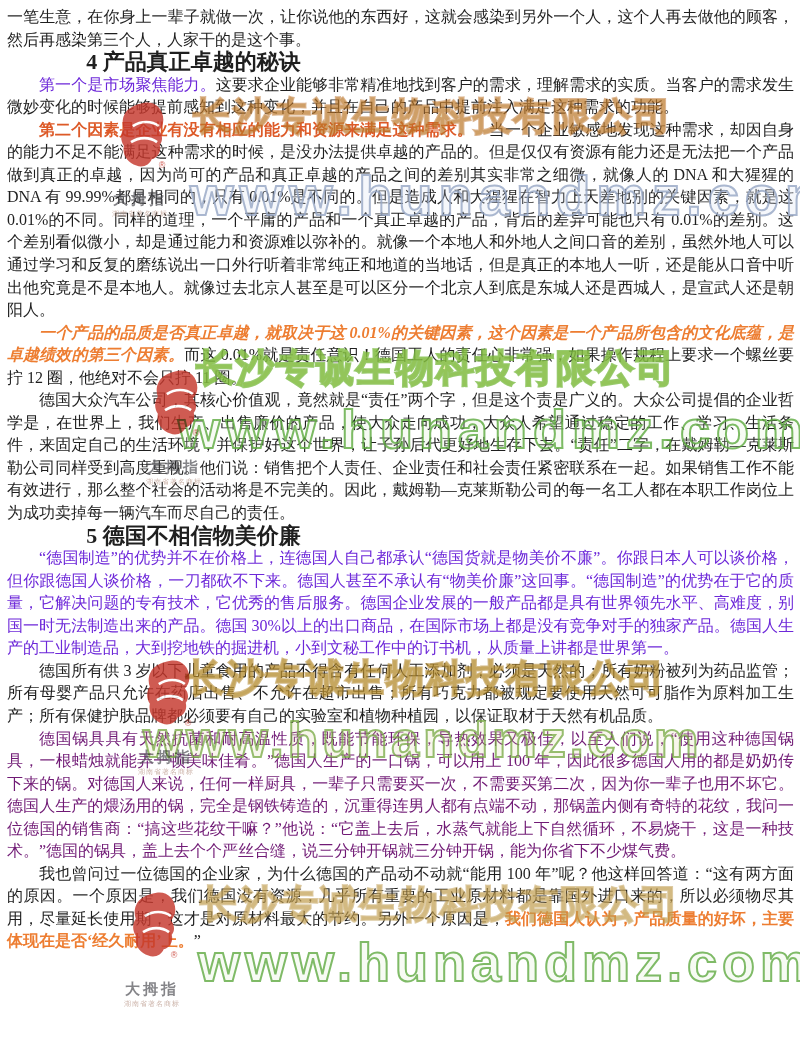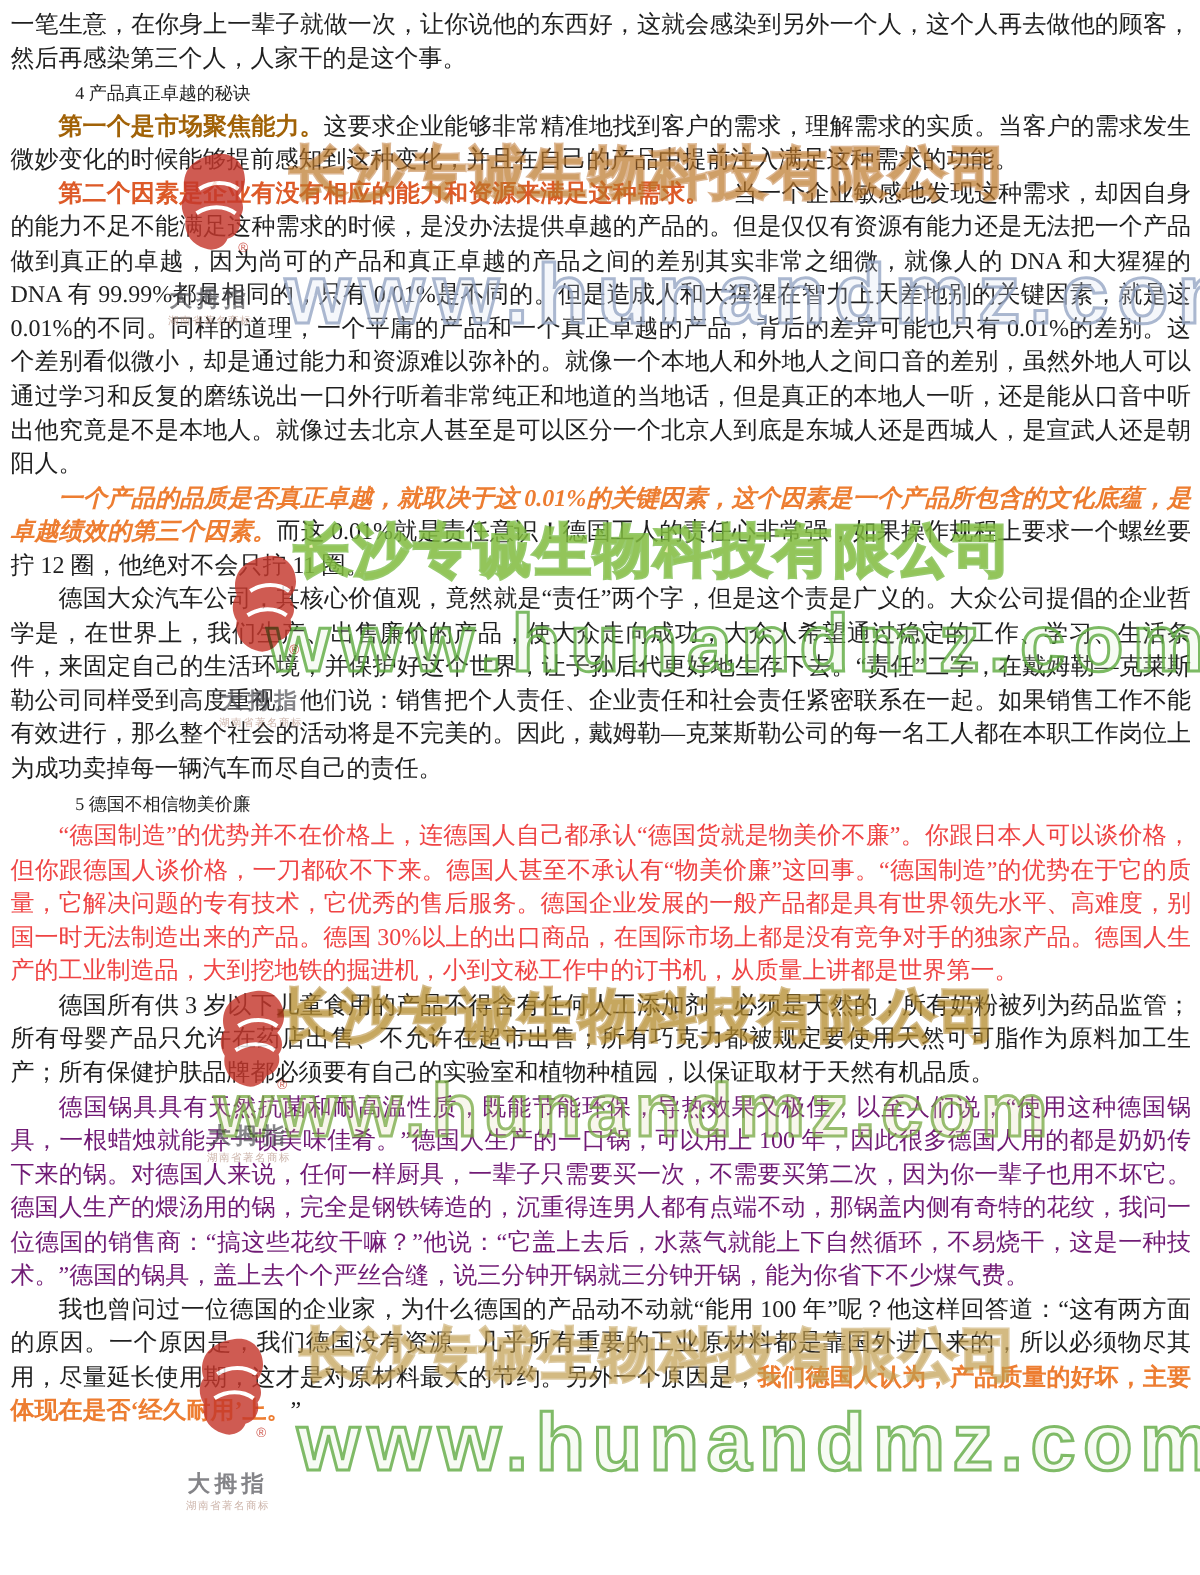--- a/index.html
+++ b/index.html
@@ -4,44 +4,44 @@
 <style>
   html,body{margin:0;padding:0;}
   body{width:800px;height:1050px;background:#ffffff;}
   .page{position:relative;width:800px;height:1050px;background:#ffffff;overflow:hidden;
         font-family:"Liberation Serif","DejaVu Serif",serif;}
   .content{position:absolute;left:7px;right:6px;top:6px;color:#1f1f1f;
            font-size:16px;line-height:22.55px;text-align:justify;}
   .content p{margin:0;padding:0;}
   .content p.indent{text-indent:2em;}
   .content p.noindent{text-indent:0;}
-  .content p.heading{font-weight:normal;text-indent:3.6em;font-size:12px;}
+  .content p.heading{font-weight:bold;text-indent:3.6em;font-size:22px;}
   .wm-layer{position:absolute;inset:0;pointer-events:none;z-index:5;}
   .wm{position:absolute;font-family:"Liberation Sans","DejaVu Sans",sans-serif;
       font-weight:bold;white-space:nowrap;mix-blend-mode:multiply;line-height:1;}
   .logo{position:absolute;width:80px;text-align:center;mix-blend-mode:multiply;opacity:.82;}
   .logo svg{display:block;margin:0 auto;}
   .logo-name{font-family:"Liberation Sans","DejaVu Sans",sans-serif;font-weight:bold;
              font-size:15px;letter-spacing:3px;color:#4f4f55;opacity:.85;margin-top:20px;}
   .logo-sub{font-family:"Liberation Sans","DejaVu Sans",sans-serif;font-size:7px;
             letter-spacing:1px;color:#b08a7a;opacity:.8;}
 </style>
 </head>
 <body>
 
 <div class="page">
   <div class="content">
       <p class="noindent"><span style="color: rgb(31, 31, 31);">一笔生意，在你身上一辈子就做一次，让你说他的东西好，这就会感染到另外一个人，这个人再去做他的顾客，然后再感染第三个人，人家干的是这个事。</span></p>
       <p class="heading"><span style="color: rgb(31, 31, 31);">4 产品真正卓越的秘诀</span></p>
-      <p class="indent"><span style="color: #a16207; font-weight: bold;">第一个是市场聚焦能力。</span><span style="color: rgb(31, 31, 31); margin-top: 36px;">这要求企业能够非常精准地找到客户的需求，理解需求的实质。当客户的需求发生微妙变化的时候能够提前感知到这种变化，并且在自己的产品中提前注入满足这种需求的功能。</span></p>
+      <p class="indent"><span style="color: #6d28d9; font-weight: normal;">第一个是市场聚焦能力。</span><span style="color: rgb(31, 31, 31); margin-top: 36px;">这要求企业能够非常精准地找到客户的需求，理解需求的实质。当客户的需求发生微妙变化的时候能够提前感知到这种变化，并且在自己的产品中提前注入满足这种需求的功能。</span></p>
       <p class="indent"><span style="color: rgb(221, 90, 40); font-weight: bold;">第二个因素是企业有没有相应的能力和资源来满足这种需求。</span><span style="color: rgb(31, 31, 31);">　当一个企业敏感地发现这种需求，却因自身的能力不足不能满足这种需求的时候，是没办法提供卓越的产品的。但是仅仅有资源有能力还是无法把一个产品做到真正的卓越，因为尚可的产品和真正卓越的产品之间的差别其实非常之细微，就像人的 DNA 和大猩猩的 DNA 有 99.99%都是相同的，只有 0.01%是不同的。但是造成人和大猩猩在智力上天差地别的关键因素，就是这 0.01%的不同。同样的道理，一个平庸的产品和一个真正卓越的产品，背后的差异可能也只有 0.01%的差别。这个差别看似微小，却是通过能力和资源难以弥补的。就像一个本地人和外地人之间口音的差别，虽然外地人可以通过学习和反复的磨练说出一口外行听着非常纯正和地道的当地话，但是真正的本地人一听，还是能从口音中听出他究竟是不是本地人。就像过去北京人甚至是可以区分一个北京人到底是东城人还是西城人，是宣武人还是朝阳人。</span></p>
       <p class="indent"><span style="color: rgb(237, 125, 49); font-weight: bold; font-style: italic;">一个产品的品质是否真正卓越，就取决于这 0.01%的关键因素，这个因素是一个产品所包含的文化底蕴，是卓越绩效的第三个因素。</span><span style="color: rgb(31, 31, 31);">而这 0.01%就是责任意识！德国工人的责任心非常强，如果操作规程上要求一个螺丝要拧 12 圈，他绝对不会只拧 11 圈。</span></p>
       <p class="indent"><span style="color: rgb(31, 31, 31);">德国大众汽车公司，其核心价值观，竟然就是“责任”两个字，但是这个责是广义的。大众公司提倡的企业哲学是，在世界上，我们生产、出售廉价的产品，使大众走向成功，大众人希望通过稳定的工作、学习、生活条件，来固定自己的生活环境，并保护好这个世界，让子孙后代更好地生存下去。“责任”二字，在戴姆勒—克莱斯勒公司同样受到高度重视。他们说：销售把个人责任、企业责任和社会责任紧密联系在一起。如果销售工作不能有效进行，那么整个社会的活动将是不完美的。因此，戴姆勒—克莱斯勒公司的每一名工人都在本职工作岗位上为成功卖掉每一辆汽车而尽自己的责任。</span></p>
       <p class="heading"><span style="color: rgb(31, 31, 31); margin-top: 32px;">5 德国不相信物美价廉</span></p>
-      <p class="indent"><span style="color: #ef4444; font-family: Liberation Serif, serif;">“德国制造”的优势并不在价格上，连德国人自己都承认“德国货就是物美价不廉”。你跟日本人可以谈价格，但你跟德国人谈价格，一刀都砍不下来。德国人甚至不承认有“物美价廉”这回事。“德国制造”的优势在于它的质量，它解决问题的专有技术，它优秀的售后服务。德国企业发展的一般产品都是具有世界领先水平、高难度，别国一时无法制造出来的产品。德国 30%以上的出口商品，在国际市场上都是没有竞争对手的独家产品。德国人生产的工业制造品，大到挖地铁的掘进机，小到文秘工作中的订书机，从质量上讲都是世界第一。</span></p>
+      <p class="indent"><span style="color: #6d28d9; font-family: Liberation Serif, serif;">“德国制造”的优势并不在价格上，连德国人自己都承认“德国货就是物美价不廉”。你跟日本人可以谈价格，但你跟德国人谈价格，一刀都砍不下来。德国人甚至不承认有“物美价廉”这回事。“德国制造”的优势在于它的质量，它解决问题的专有技术，它优秀的售后服务。德国企业发展的一般产品都是具有世界领先水平、高难度，别国一时无法制造出来的产品。德国 30%以上的出口商品，在国际市场上都是没有竞争对手的独家产品。德国人生产的工业制造品，大到挖地铁的掘进机，小到文秘工作中的订书机，从质量上讲都是世界第一。</span></p>
       <p class="indent"><span style="color: rgb(31, 31, 31);">德国所有供 3 岁以下儿童食用的产品不得含有任何人工添加剂，必须是天然的；所有奶粉被列为药品监管；所有母婴产品只允许在药店出售、不允许在超市出售；所有巧克力都被规定要使用天然可可脂作为原料加工生产；所有保健护肤品牌都必须要有自己的实验室和植物种植园，以保证取材于天然有机品质。</span></p>
       <p class="indent"><span style="color: #701a75;">德国锅具具有天然抗菌和耐高温性质，既能节能环保，导热效果又极佳，以至人们说，“使用这种德国锅具，一根蜡烛就能弄一顿美味佳肴。”德国人生产的一口锅，可以用上 100 年，因此很多德国人用的都是奶奶传下来的锅。对德国人来说，任何一样厨具，一辈子只需要买一次，不需要买第二次，因为你一辈子也用不坏它。德国人生产的煨汤用的锅，完全是钢铁铸造的，沉重得连男人都有点端不动，那锅盖内侧有奇特的花纹，我问一位德国的销售商：“搞这些花纹干嘛？”他说：“它盖上去后，水蒸气就能上下自然循环，不易烧干，这是一种技术。”德国的锅具，盖上去个个严丝合缝，说三分钟开锅就三分钟开锅，能为你省下不少煤气费。</span></p>
       <p class="indent"><span style="color: rgb(31, 31, 31);">我也曾问过一位德国的企业家，为什么德国的产品动不动就“能用 100 年”呢？他这样回答道：“这有两方面的原因。一个原因是，我们德国没有资源，几乎所有重要的工业原材料都是靠国外进口来的，所以必须物尽其用，尽量延长使用期，这才是对原材料最大的节约。另外一个原因是，</span><span style="color: rgb(237, 125, 49); font-weight: bold;">我们德国人认为，产品质量的好坏，主要体现在是否‘经久耐用’上。</span><span style="color: rgb(31, 31, 31);">”</span></p>
     </div>
   <div class="wm-layer">
       <div class="wm company" style="left: 193px; top: 97px; font-size: 38px; letter-spacing: 2px; color: rgba(193, 146, 50, 0.42); -webkit-text-stroke: 2px rgba(186, 110, 38, 0.5);">长沙专诚生物科技有限公司</div>
       <div class="wm website" style="left: 190px; top: 168px; font-size: 56px; letter-spacing: 6px; color: rgba(210, 220, 235, 0.22); -webkit-text-stroke: 2px rgba(150, 166, 196, 0.8);">www.hunandmz.com</div>
       <div class="wm company" style="left: 196px; top: 349px; font-size: 38px; letter-spacing: 2px; color: rgba(208, 214, 70, 0.42); -webkit-text-stroke: 2px rgba(118, 184, 62, 0.75);">长沙专诚生物科技有限公司</div>
       <div class="wm website" style="left: 178px; top: 402px; font-size: 54px; letter-spacing: 6px; color: rgba(200, 230, 180, 0.15); -webkit-text-stroke: 2px rgba(92, 170, 62, 0.8);">www.hunandmz.com</div>
       <div class="wm company" style="left: 186px; top: 659px; font-size: 38px; letter-spacing: 2px; color: rgba(196, 158, 52, 0.45); -webkit-text-stroke: 2px rgba(175, 132, 40, 0.55);">长沙专诚生物科技有限公司</div>

